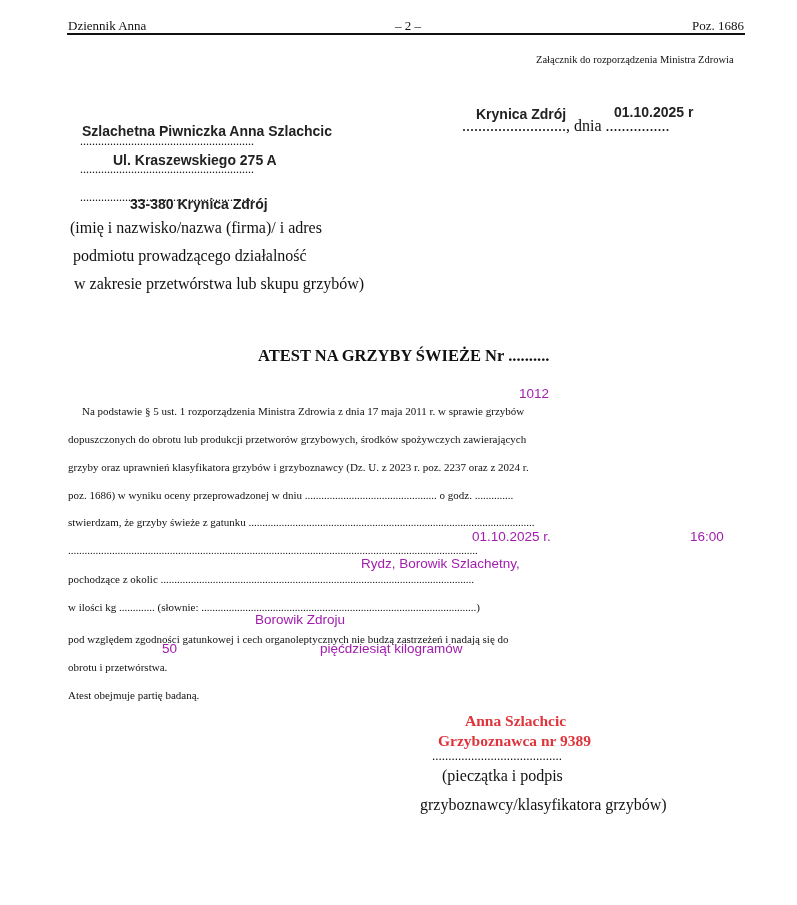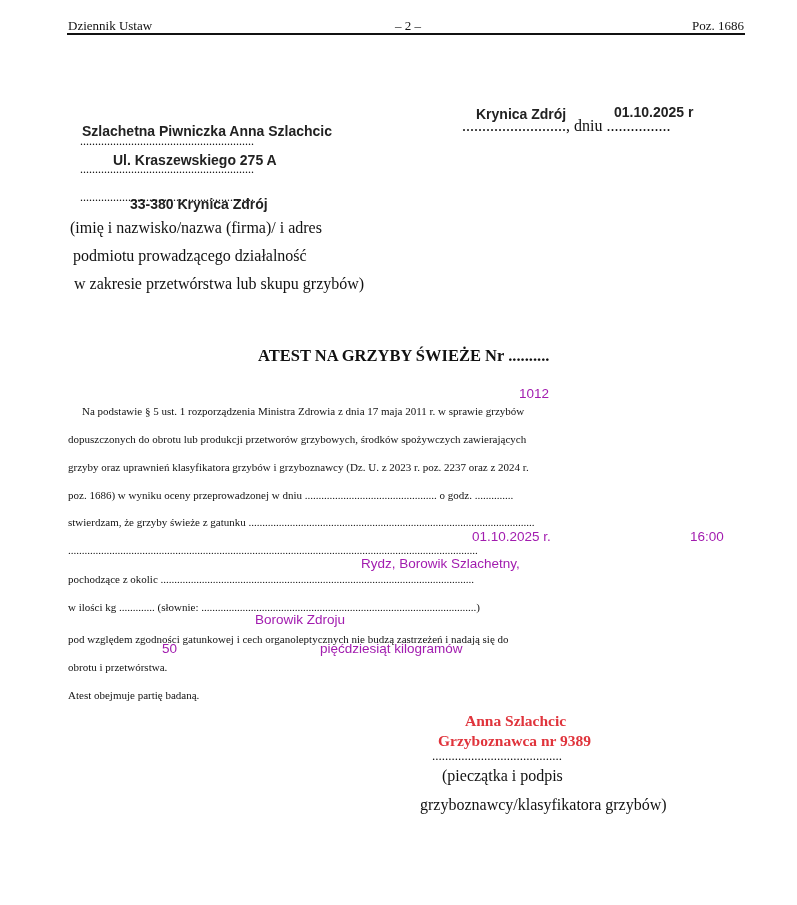--- a/index.html
+++ b/index.html
@@ -13,33 +13,34 @@
   .serif16 { font-size:16px; }
   .dots { font-family:"Liberation Serif", serif; letter-spacing:0px; }
   .title { font-size:16.5px; font-weight:bold; top:346px; left:258px; }
   .para { font-size:11px; left:68px; }
   .red { color:#e0343c; font-weight:bold; font-size:15.5px; }
   .fill { font-family:"Liberation Sans", sans-serif; font-size:13.5px; color:#a21caf; position:absolute; white-space:nowrap;margin-top:45px; }
 </style>
 </head>
 <body>
 
-<div class="abs hdr" style="left:68px;">Dziennik Ustaw</div>
+<div class="abs hdr" style="left:68px;">Dziennik Anna</div>
 <div class="abs hdr" style="left:395px;">– 2 –</div>
 <div class="abs hdr" style="right:53px;">Poz. 1686</div>
 <div class="rule"></div>
 
 <div class="abs annex">
+  <div>Załącznik do rozporządzenia Ministra Zdrowia</div>
 </div>
 
 <div class="abs sans" style="left:476px; top:106px;">Krynica Zdrój</div>
 <div class="abs sans" style="left:614px; top:104px;">01.10.2025 r</div>
 <div class="abs serif16" style="left:462px; top:117px;">
   <span class="dots">..........................,</span>
-  <span>dniu</span>
+  <span>dnia</span>
   <span class="dots">................</span>
 </div>
 
 <div class="abs sans" style="left:82px; top:123px;">Szlachetna Piwniczka Anna Szlachcic</div>
 <div class="abs dots" style="left:80px; top:134px; font-size:12px;">..........................................................</div>
 <div class="abs sans" style="left:113px; top:152px;">Ul. Kraszewskiego 275 A</div>
 <div class="abs dots" style="left:80px; top:162px; font-size:12px;">..........................................................</div>
 <div class="abs sans" style="left:130px; top:196px;">33-380 Krynica Zdrój</div>
 <div class="abs dots" style="left:80px; top:190px; font-size:12px;">..........................................................</div>
 <div class="abs serif16" style="left:70px; top:219px;">(imię i nazwisko/nazwa (firma)/ i adres</div>

